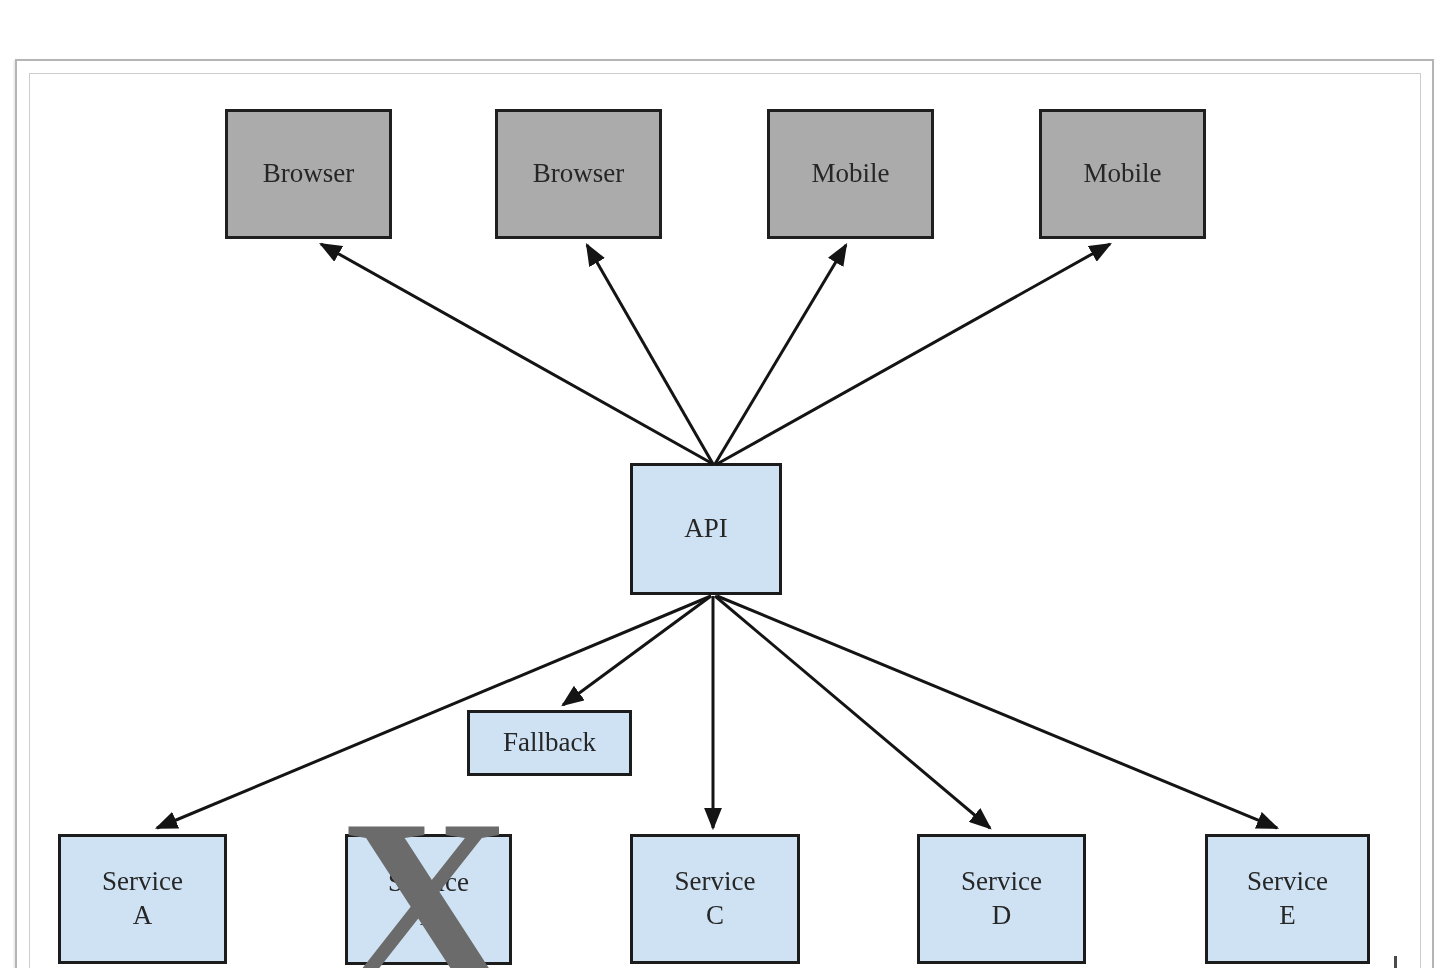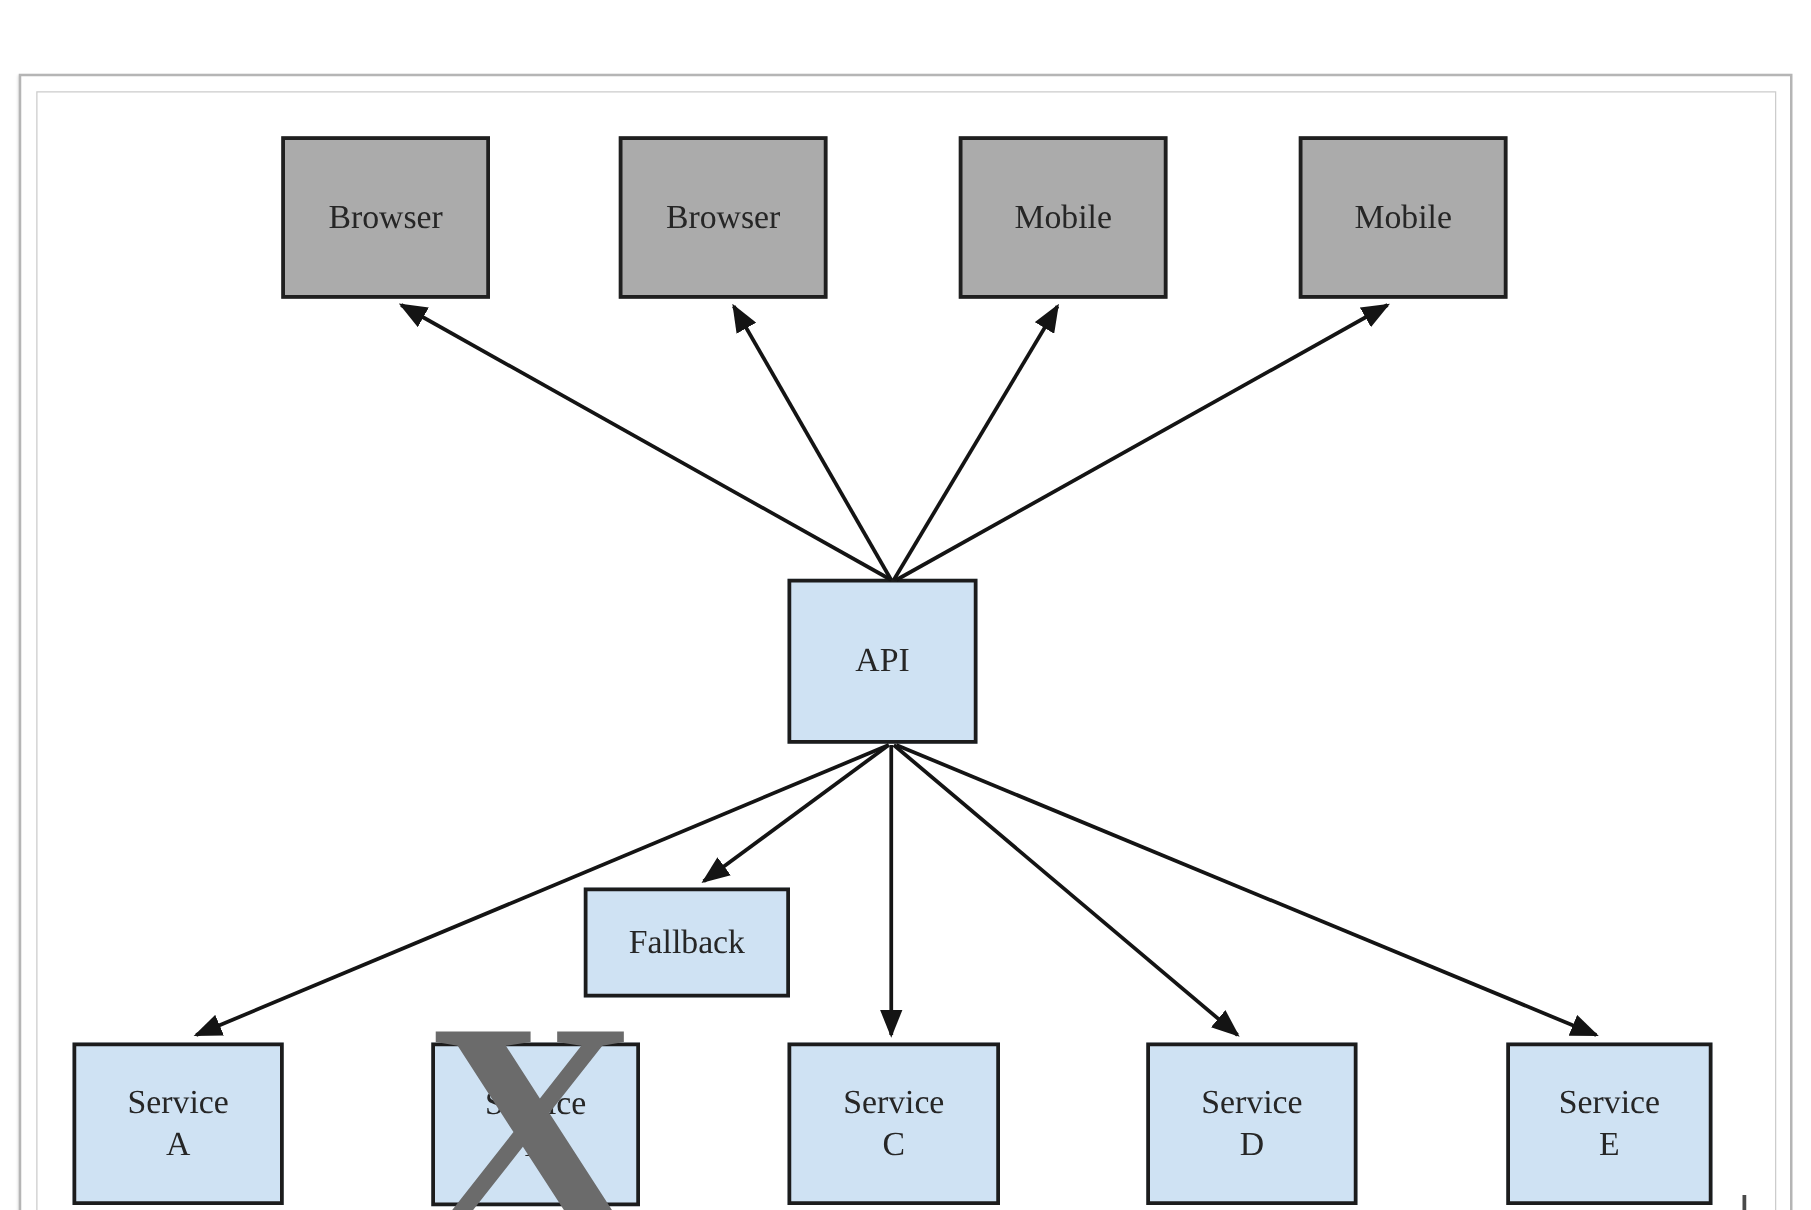--- a/index.html
+++ b/index.html
@@ -39,21 +39,21 @@
   }
   .node{
     background:var(--node-fill,#cfe2f3);
     border:3px solid var(--node-border,#1c1c1c);
   }
   .b-browser1{left:225px;top:64px;width:167px;height:130px;}
   .b-browser2{left:495px;top:64px;width:167px;height:130px;}
   .b-mobile1 {left:767px;top:64px;width:167px;height:130px;}
   .b-mobile2 {left:1039px;top:64px;width:167px;height:130px;}
   .b-api     {left:630px;top:418px;width:152px;height:132px;}
-  .b-fallback{left:467px;top:665px;width:165px;height:88px;}
+  .b-fallback{left:467px;top:665px;width:165px;height:66px;}
   .b-svc-a{left:58px;top:789px;width:169px;height:130px;}
   .b-svc-b{left:345px;top:789px;width:167px;height:131px;}
   .b-svc-c{left:630px;top:789px;width:170px;height:130px;}
   .b-svc-d{left:917px;top:789px;width:169px;height:130px;}
   .b-svc-e{left:1205px;top:789px;width:165px;height:130px;}
   
   svg.arrows{position:absolute;left:0;top:0;pointer-events:none;}
   svg.arrows line{stroke:var(--arrow,#141414);stroke-width:3;}
   svg.arrows .ah{fill:var(--arrow,#141414);}
   

